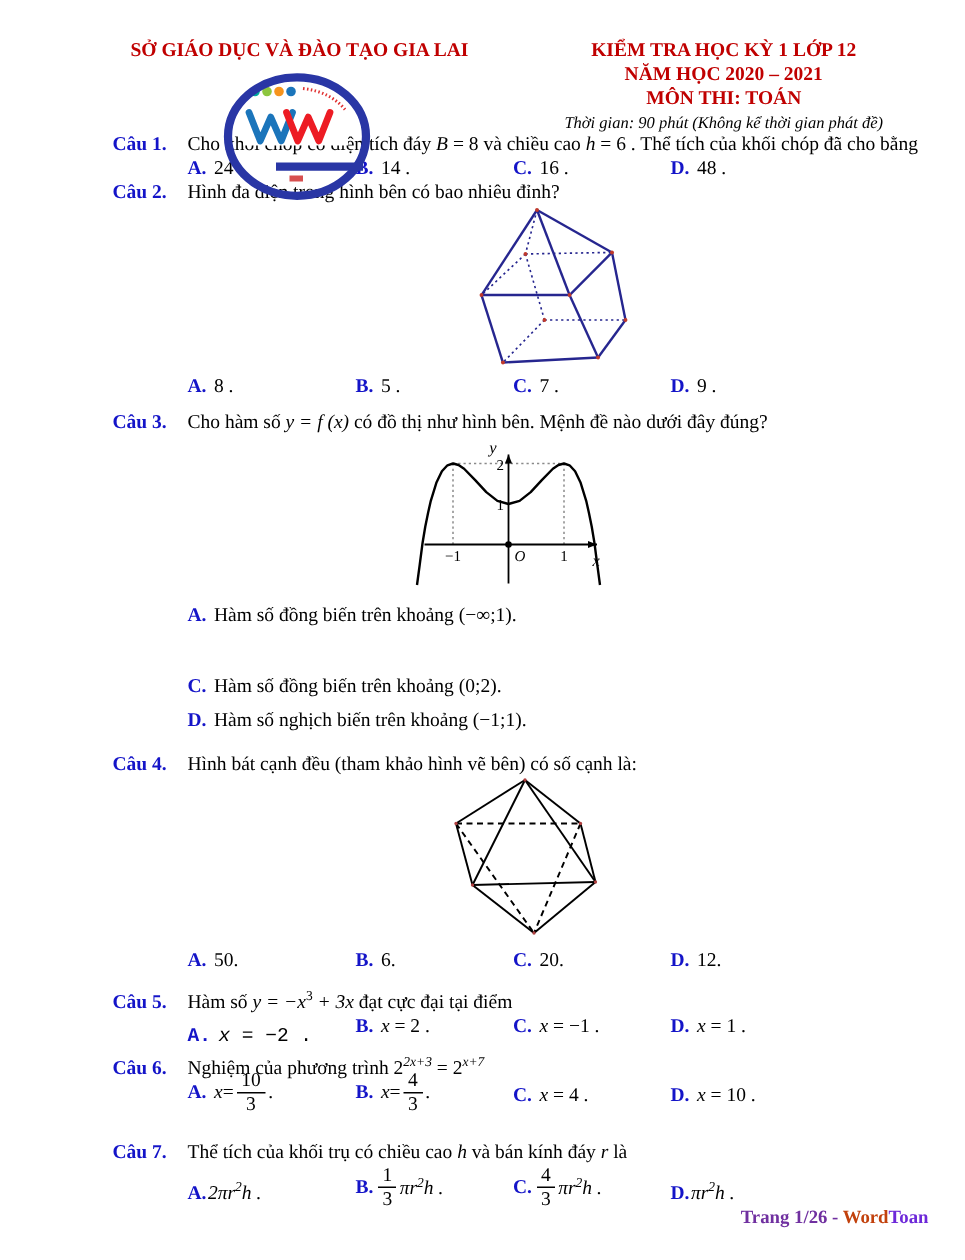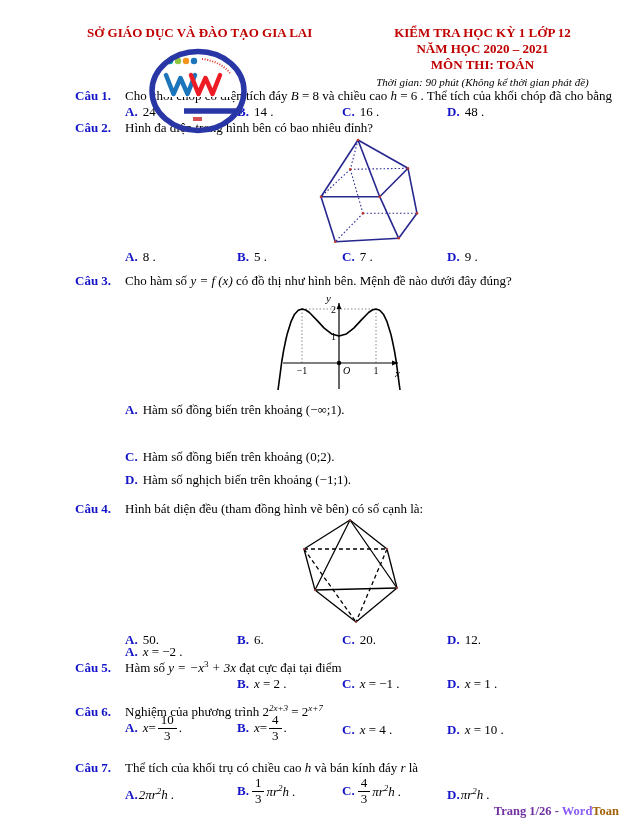--- a/index.html
+++ b/index.html
@@ -18,22 +18,22 @@
   .oletter{color:#1414c8;font-weight:bold;margin-right:5px;}
   .oletter-tight{color:#1414c8;font-weight:bold;margin-right:1px;}
   .fracopt{display:inline-flex;align-items:center;}
   .frac{display:inline-block;text-align:center;margin:0 2px;line-height:1.15;}
   .fnum{display:block;border-bottom:1px solid #000;padding:0 3px;}
   .fden{display:block;}
   .fig{position:absolute;}
   .footer{position:absolute;top:804px;right:43px;font-weight:bold;font-size:12.5px;
           font-family:"Liberation Serif",serif;}
   .f-page{color:#7030a0;}
-  .f-word{color:#8b5cf6;}
-  .f-toan{color:#a16207;}
+  .f-word{color:#c2410c;}
+  .f-toan{color:#6d28d9;}
   .logo{position:absolute;left:126px;top:47px;z-index:5;}
   svg text{font-family:"Liberation Serif",serif;}
 </style>
 </head>
 <body>
 
 <div class="page">
 
   <div class="h-left red">SỞ GIÁO DỤC VÀ ĐÀO TẠO GIA LAI</div>
   <div class="h-right">
@@ -129,21 +129,21 @@
     <text x="60" y="21" font-size="10" text-anchor="end">2</text>
     <text x="60" y="48" font-size="10" text-anchor="end">1</text>
     <text x="26" y="82" font-size="10" text-anchor="middle">−1</text>
     <text x="100" y="82" font-size="10" text-anchor="middle">1</text>
   </svg>
   <span class="opt" style="left:105px;top:402px;"><span class="oletter">A.</span><span>Hàm số đồng biến trên khoảng </span><span>(−∞;1)</span><span>.</span></span>
   <span class="opt" style="left:105px;top:449px;"><span class="oletter">C.</span><span>Hàm số đồng biến trên khoảng </span><span>(0;2)</span><span>.</span></span>
   <span class="opt" style="left:105px;top:472px;"><span class="oletter">D.</span><span>Hàm số nghịch biến trên khoảng </span><span>(−1;1)</span><span>.</span></span>
 
   <div class="qline" style="top:500px;">
-    <span class="qlabel">Câu 4.</span><span>Hình bát diện đều (tham đồng hình vẽ bên) có số cạnh là:</span>
+    <span class="qlabel">Câu 4.</span><span>Hình bát cạnh đều (tham khảo hình vẽ bên) có số cạnh là:</span>
   </div>
   <svg class="fig" style="left:263px;top:516px;" width="150" height="112" viewBox="0 0 150 112">
     <g stroke="#000" stroke-width="1.3" stroke-dasharray="4,3" fill="none">
       <path d="M21,33 L104,33"></path>
       <path d="M21,33 L73,106"></path>
       <path d="M104,33 L73,106"></path>
     </g>
     <g stroke="#000" stroke-width="1.3" fill="none" stroke-linejoin="round">
       <path d="M67,4 L21,33"></path>
       <path d="M67,4 L104,33"></path>
@@ -165,21 +165,21 @@
     </g>
   </svg>
   <span class="opt" style="left:105px;top:632px;"><span class="oletter">A.</span><span>50.</span></span>
   <span class="opt" style="left:217px;top:632px;"><span class="oletter">B.</span><span>6.</span></span>
   <span class="opt" style="left:322px;top:632px;"><span class="oletter">C.</span><span>20.</span></span>
   <span class="opt" style="left:427px;top:632px;"><span class="oletter">D.</span><span>12.</span></span>
 
   <div class="qline" style="top:656px;">
     <span class="qlabel">Câu 5.</span><span><span>Hàm số </span><i class="mi">y = −x</i><sup>3</sup><i class="mi"> + 3x</i><span> đạt cực đại tại điểm</span></span>
   </div>
-  <span class="opt" style="left:105px;top:644px;"><span class="oletter">A.</span><i class="mi">x</i><span> = −2 .</span></span>
+  <span class="opt" style="left:105px;top:683px;font-family:Liberation Mono, monospace;"><span class="oletter">A.</span><i class="mi">x</i><span> = −2 .</span></span>
   <span class="opt" style="left:217px;top:676px;text-align:center;"><span class="oletter">B.</span><i class="mi">x</i><span> = 2 .</span></span>
   <span class="opt" style="left:322px;top:676px;"><span class="oletter">C.</span><i class="mi">x</i><span> = −1 .</span></span>
   <span class="opt" style="left:427px;top:676px;"><span class="oletter">D.</span><i class="mi">x</i><span> = 1 .</span></span>
 
   <div class="qline" style="top:700px;">
     <span class="qlabel">Câu 6.</span><span><span>Nghiệm của phương trình </span><span>2</span><sup class="mi">2x+3</sup><span> = </span><span>2</span><sup class="mi">x+7</sup></span>
   </div>
   <span class="opt fracopt" style="left:105px;top:713px;">
       <span class="oletter">A.</span>
       <i class="mi">x</i>

